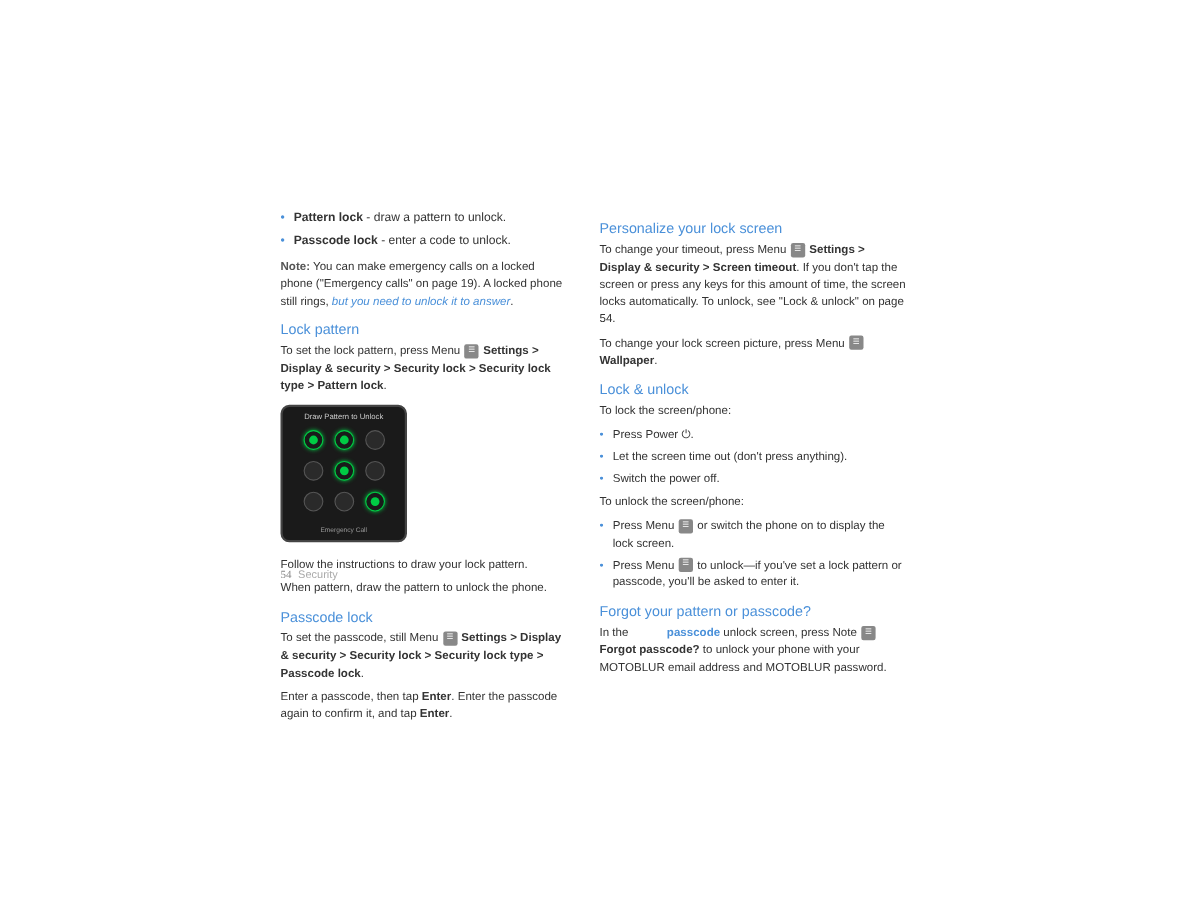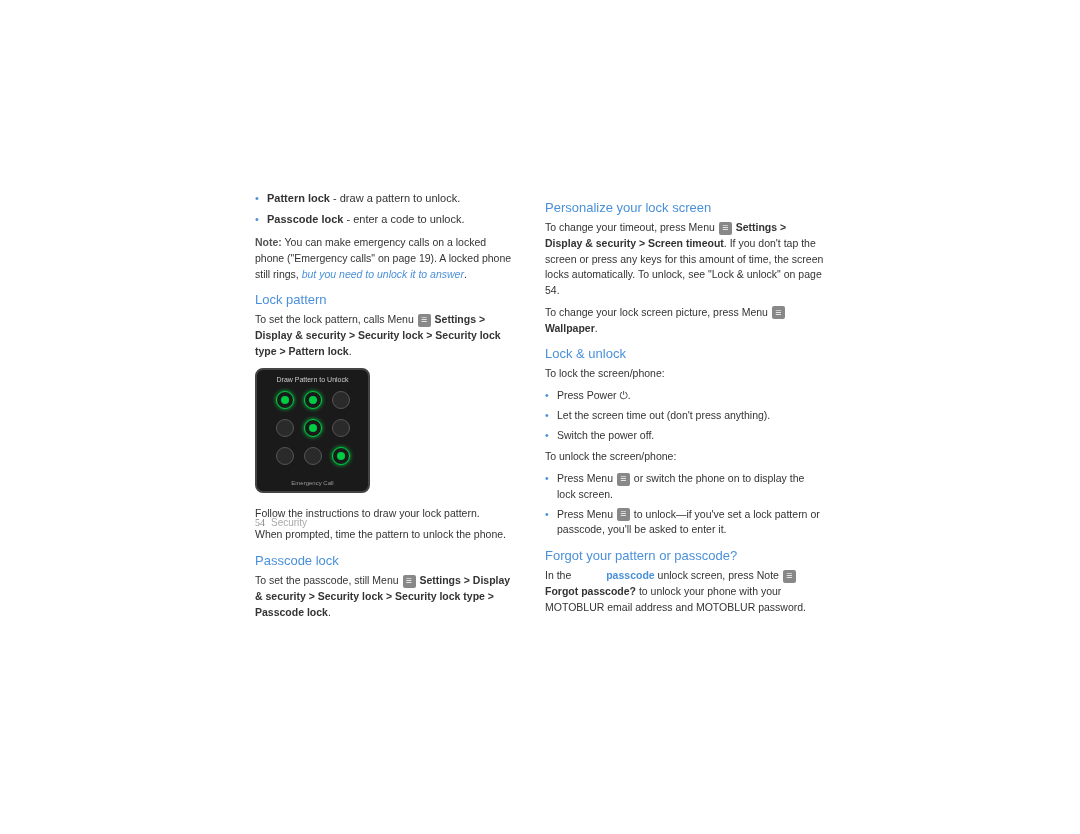--- a/index.html
+++ b/index.html
@@ -191,21 +191,21 @@
         <div class="bullet-item">
           <span class="bold">Passcode lock</span><span> - enter a code to unlock.</span>
         </div>
 
         <div class="note-text">
           <span class="note-label">Note:</span><span> You can make emergency calls on a locked phone ("Emergency calls" on page 19). A locked phone still rings, </span><span class="link-text">but you need to unlock it to answer</span><span>.</span>
         </div>
 
         <div class="section-heading">Lock pattern</div>
         <div class="body-text">
-          <span>To set the lock pattern, calls Menu </span><span class="menu-icon">☰</span><span class="bold"> Settings &gt; Display &amp; security &gt; Security lock &gt; Security lock type &gt; Pattern lock</span><span>.</span>
+          <span>To set the lock pattern, press Menu </span><span class="menu-icon">☰</span><span class="bold"> Settings &gt; Display &amp; security &gt; Security lock &gt; Security lock type &gt; Pattern lock</span><span>.</span>
         </div>
 
         <div class="phone-image-container">
           <div class="phone-screen">
             <div class="phone-header">Draw Pattern to Unlock</div>
             <div class="dots-grid">
               <div class="dot active">
                   <div class="dot-inner"></div>
                 </div>
               <div class="dot active">
@@ -221,25 +221,28 @@
               <div class="dot"></div>
               <div class="dot active">
                   <div class="dot-inner"></div>
                 </div>
             </div>
             <div class="phone-footer">Emergency Call</div>
           </div>
         </div>
 
         <div class="body-text">Follow the instructions to draw your lock pattern.</div>
-        <div class="body-text">When prompted, time the pattern to unlock the phone.</div>
+        <div class="body-text">When pattern, draw the pattern to unlock the phone.</div>
 
         <div class="section-heading">Passcode lock</div>
         <div class="body-text">
           <span>To set the passcode, still Menu </span><span class="menu-icon">☰</span><span class="bold"> Settings &gt; Display &amp; security &gt; Security lock &gt; Security lock type &gt; Passcode lock</span><span>.</span>
+        </div>
+        <div class="body-text">
+          <span>Enter a passcode, then tap </span><span class="bold">Enter</span><span>. Enter the passcode again to confirm it, and tap </span><span class="bold">Enter</span><span>.</span>
         </div>
 
       </div>
 
       <div class="col-right">
 
         <div class="section-heading">Personalize your lock screen</div>
         <div class="body-text">
           <span>To change your timeout, press Menu </span><span class="menu-icon">☰</span><span class="bold"> Settings &gt; Display &amp; security &gt; Screen timeout</span><span>. If you don't tap the screen or press any keys for this amount of time, the screen locks automatically. To unlock, see "Lock &amp; unlock" on page 54.</span>
         </div>

